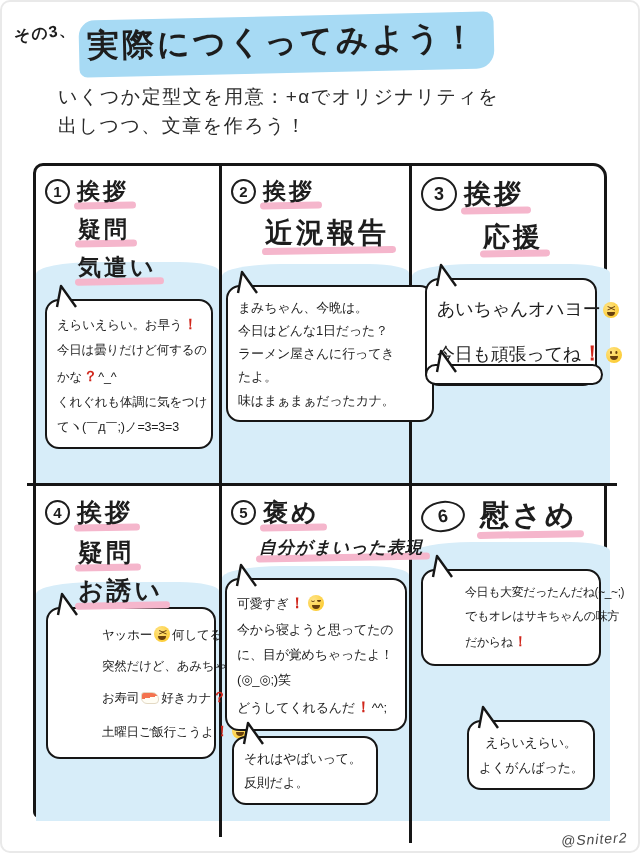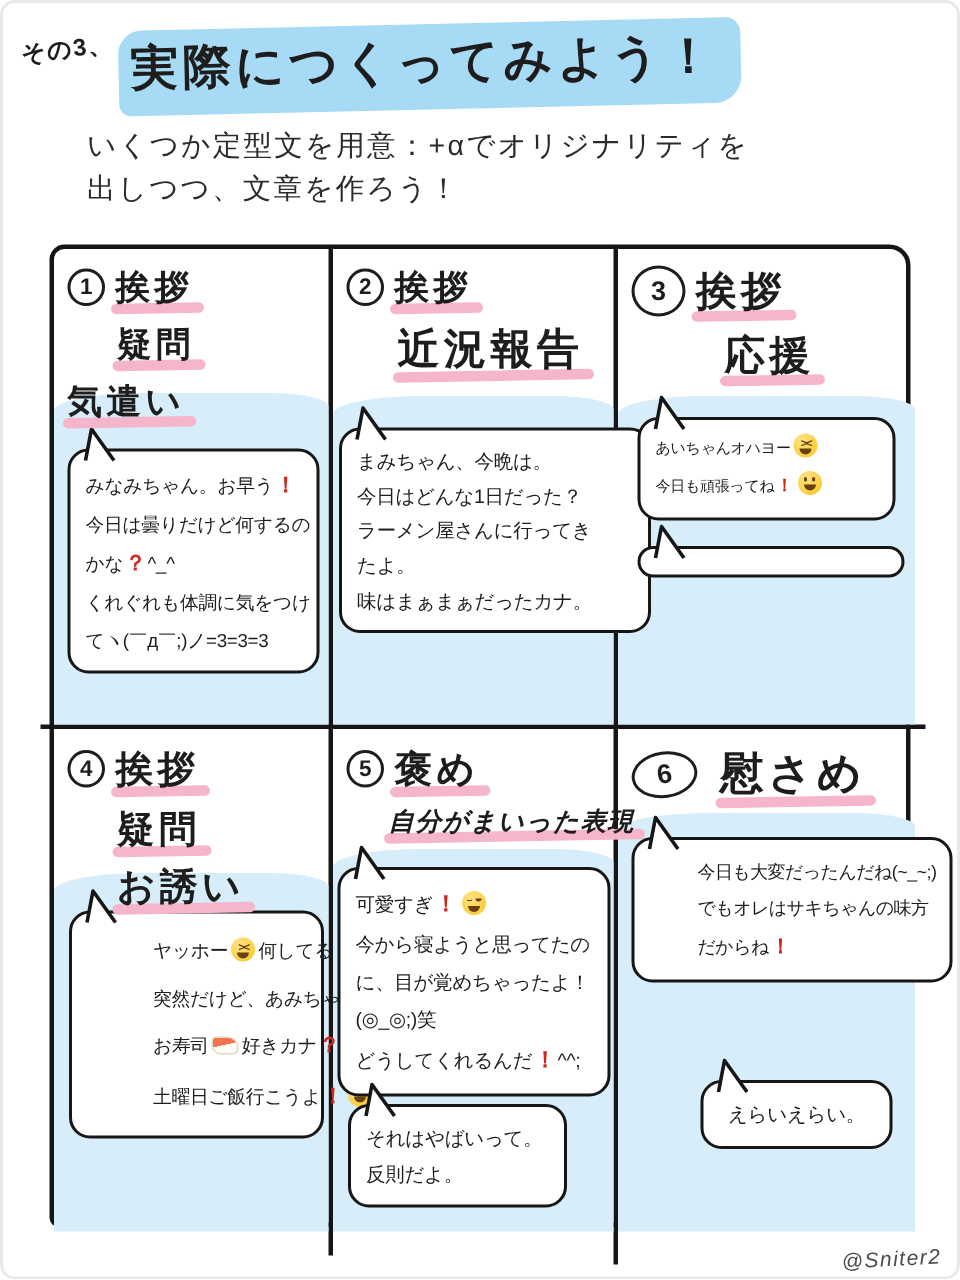--- a/index.html
+++ b/index.html
@@ -88,30 +88,30 @@
   <div class="cell" style="left:0;top:0;width:183px;height:317px;">
     <div class="blue" style="top:96px;"></div>
     <div class="head">
       <div class="hrow">
           <span class="num">1</span>
         <span class="tag">挨拶</span>
         </div>
       <div class="hrow" style="margin-left:33px;">
           <span class="tag">疑問</span>
         </div>
-      <div class="hrow" style="">
+      <div class="hrow" style="margin-left:33px;">
           <span class="tag">気遣い</span>
         </div>
     </div>
     <div class="bubble" style="left:9px;top:133px;width:168px;">
       <svg class="tail" width="26" height="24" viewBox="0 0 26 24">
           <path d="M3 23 L7 2 L22 23"></path>
         </svg>
       <div class="btext" style="font-size:12.5px;line-height:1.95;">
-          <div class="line"><span>みなみちゃん。お早う</span><span class="red">！</span></div>
+          <div class="line"><span>えらいえらい。お早う</span><span class="red">！</span></div>
           <div class="line"><span>今日は曇りだけど何するの</span></div>
           <div class="line"><span>かな</span><span class="red">？</span><span>^_^</span></div>
           <div class="line"><span>くれぐれも体調に気をつけ</span></div>
           <div class="line"><span>てヽ(￣д￣;)ノ=3=3=3</span></div>
         </div>
     </div>
   </div>
 
   <div class="cell" style="left:186px;top:0;width:187px;height:317px;">
     <div class="blue" style="top:98px;"></div>
@@ -146,21 +146,21 @@
         <span class="tag" style="font-size:27px;">挨拶</span>
         </div>
       <div class="hrow" style="margin-left:62px;">
           <span class="tag" style="font-size:27px;">応援</span>
         </div>
     </div>
     <div class="bubble" style="left:13px;top:112px;width:172px;">
       <svg class="tail" width="26" height="24" viewBox="0 0 26 24">
           <path d="M3 23 L7 2 L22 23"></path>
         </svg>
-      <div class="btext" style="font-size:10px;line-height:2.25;">
+      <div class="btext" style="font-size:18px;line-height:2.25;">
           <div class="line"><span>あいちゃんオハヨー</span><span class="emoji e-laughing"></span></div>
           <div class="line"><span>今日も頑張ってね</span><span class="red">！</span><span class="emoji e-grinning"></span></div>
         </div>
     </div>
     <div class="bubble" style="left:13px;top:198px;width:178px;">
       <svg class="tail" width="26" height="24" viewBox="0 0 26 24">
           <path d="M3 23 L7 2 L22 23"></path>
         </svg>
     </div>
   </div>
@@ -193,36 +193,37 @@
   </div>
 
   <div class="cell" style="left:376px;top:320px;width:198px;height:335px;">
     <div class="blue" style="top:56px;"></div>
     <div class="head">
       <div class="hrow">
           <span class="num num-ov">6</span>
         <span class="tag" style="font-size:29px;margin-left:8px;">慰さめ</span>
         </div>
     </div>
-    <div class="bubble" style="left:9px;top:72px;width:214px;padding-left:42px;">
+    <div class="bubble" style="left:9px;top:83px;width:180px;padding-left:42px;">
       <svg class="tail" width="26" height="24" viewBox="0 0 26 24">
           <path d="M3 23 L7 2 L22 23"></path>
         </svg>
       <div class="btext" style="font-size:12px;line-height:2.0;letter-spacing:-0.4px;">
           <div class="line"><span>今日も大変だったんだね(~_~;)</span></div>
           <div class="line"><span>でもオレはサキちゃんの味方</span></div>
           <div class="line"><span>だからね</span><span class="red">！</span></div>
         </div>
     </div>
     <div class="bubble" style="left:55px;top:234px;width:128px;text-align:center;">
       <svg class="tail" width="26" height="24" viewBox="0 0 26 24">
           <path d="M3 23 L7 2 L22 23"></path>
         </svg>
       <div class="btext" style="font-size:13px;line-height:1.9;">
           <div class="line"><span>えらいえらい。</span></div>
+          <div class="line"><span>よくがんばった。</span></div>
         </div>
     </div>
   </div>
 
   <div class="cell" style="left:186px;top:320px;width:187px;height:335px;">
     <div class="blue" style="top:80px;"></div>
     <div class="head">
       <div class="hrow">
           <span class="num">5</span>
         <span class="tag" style="font-size:25px;">褒め</span>

